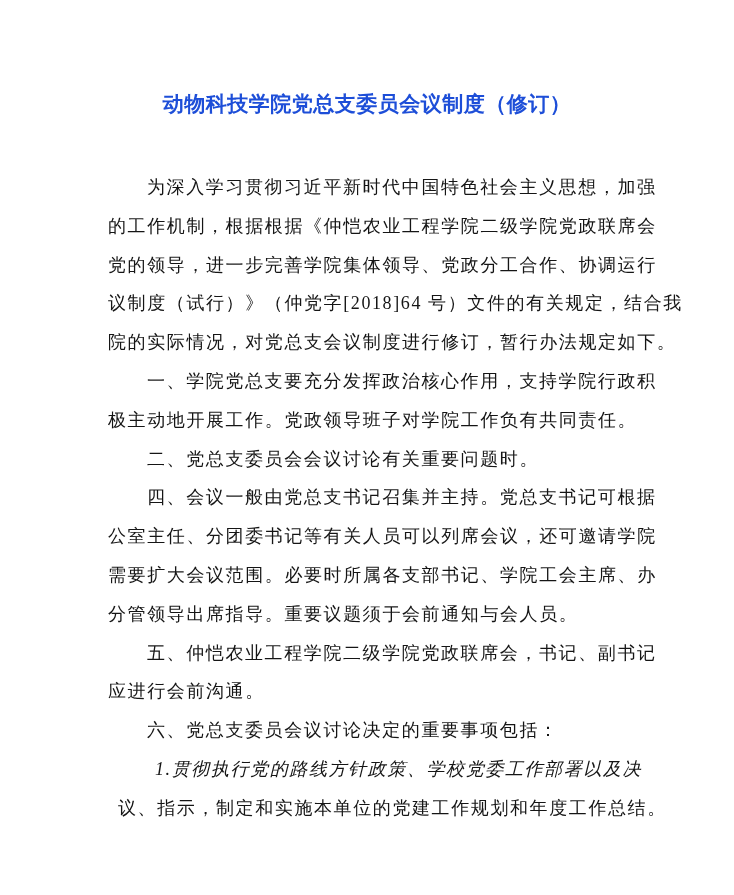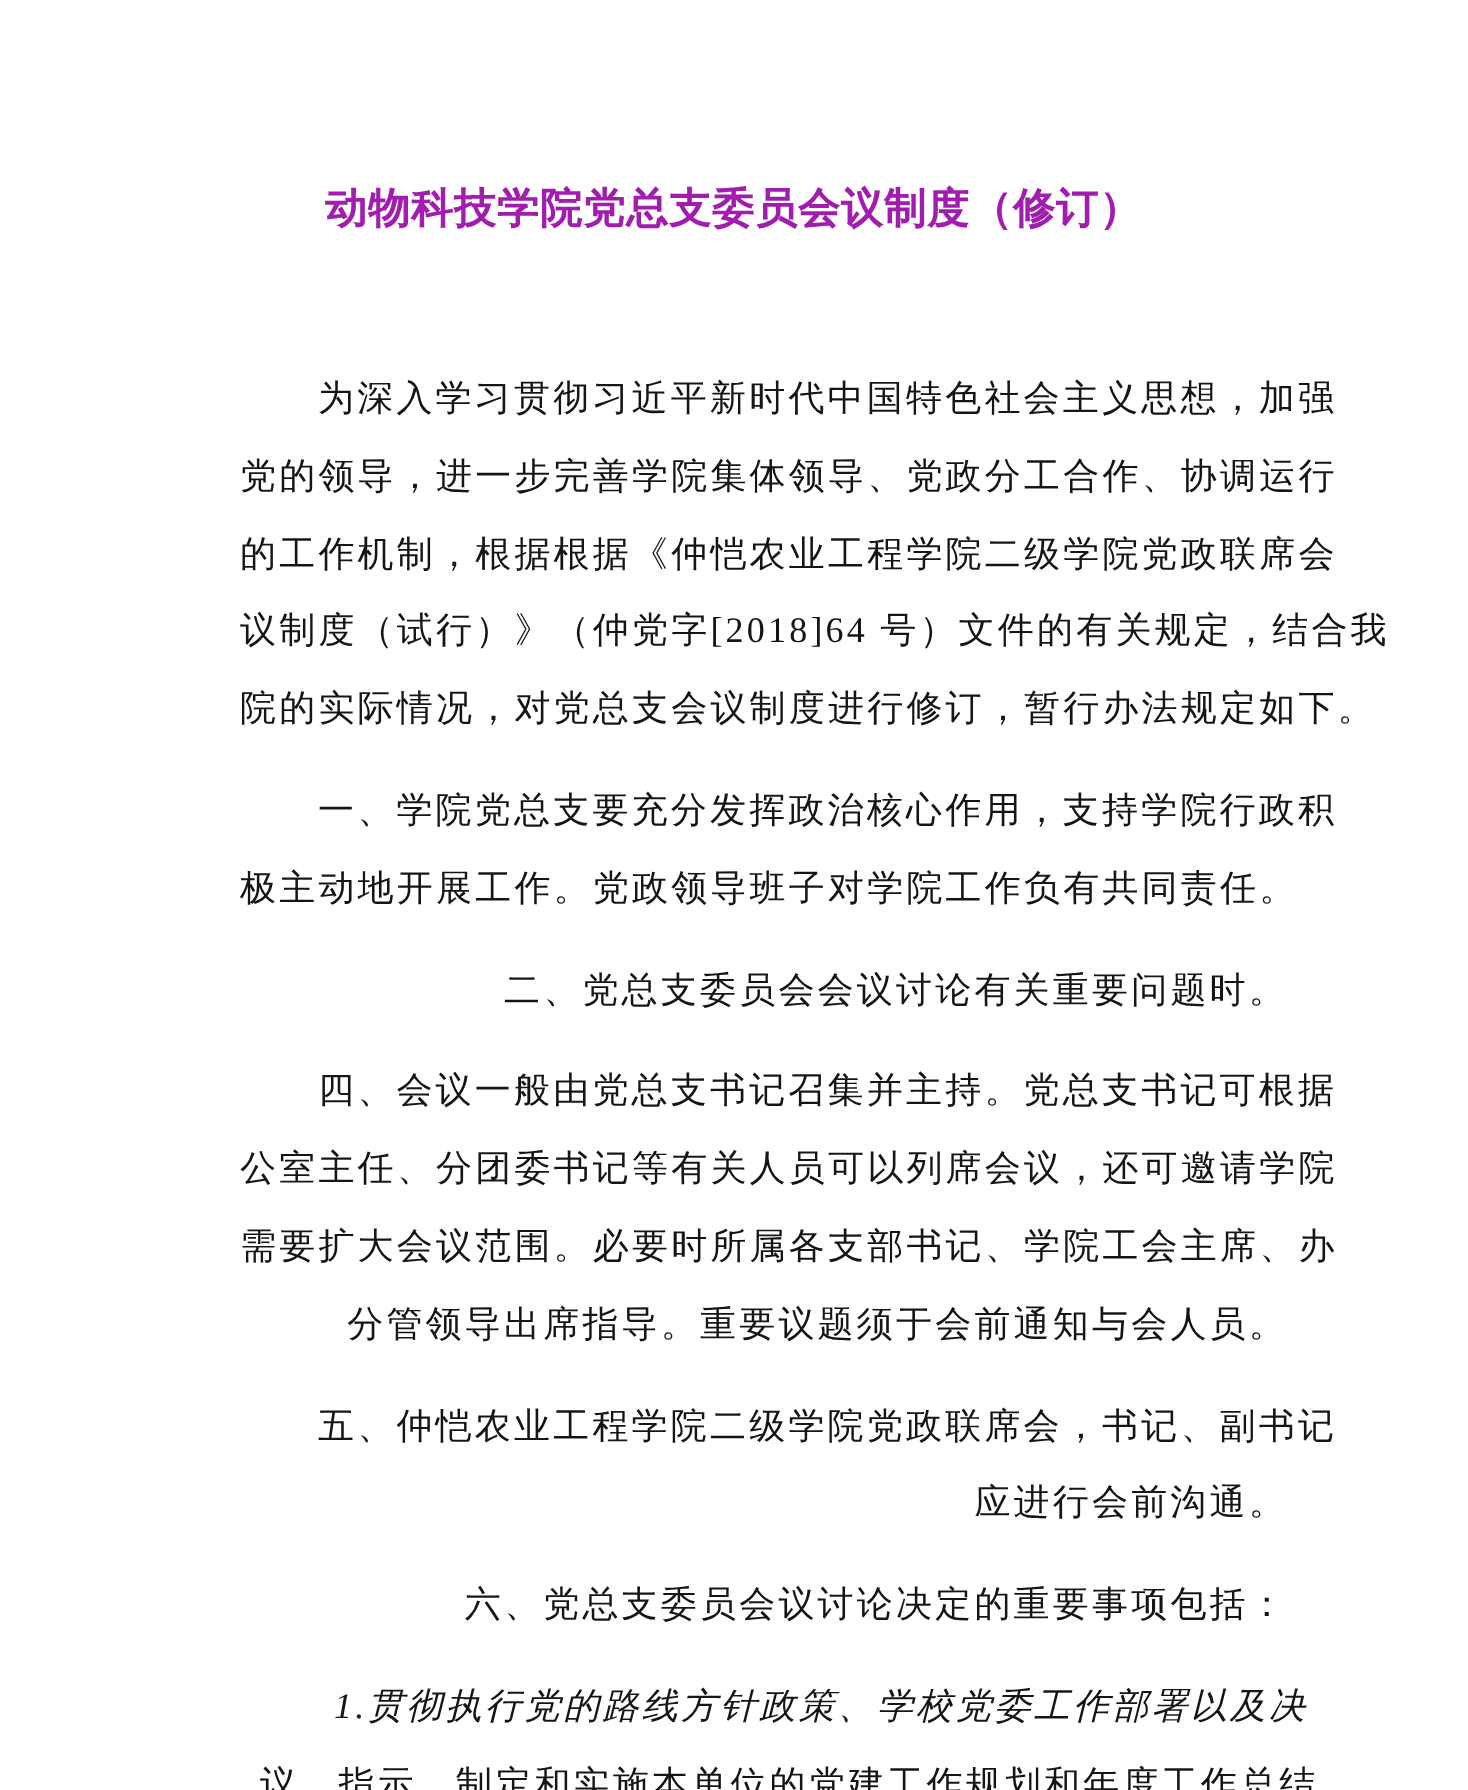--- a/index.html
+++ b/index.html
@@ -18,35 +18,34 @@
   .doc-title {
     position: absolute;
     top: 90px;
     left: 0;
     width: 734px;
     text-align: center;
     font-family: "DejaVu Sans", "Liberation Sans", sans-serif;
     font-weight: bold;
     font-size: 21px;
     letter-spacing: 0.5px;
-    color: #a21caf;
+    color: #1d4ed8;
     margin: 0;
     white-space: nowrap;
   }
   .doc-body {
     position: absolute;
     left: 108px;
     top: 168px;
     width: 548px;
     font-family: "Liberation Serif", "DejaVu Serif", serif;
   }
   .para {
-    margin: 12px;
+    margin: 0;
     padding: 0;
-    text-align: right;
   }
   .line {
     height: 38.8px;
     line-height: 38.8px;
     font-size: 18px;
     letter-spacing: 1.6px;
     white-space: nowrap;
     color: #151515;
   }
   
@@ -60,22 +59,22 @@
 <body>
 
 <div class="page">
 
   <h1 class="doc-title">动物科技学院党总支委员会议制度（修订）</h1>
 
   <div class="doc-body">
 
     <div class="para">
       <div class="line indent-2">为深入学习贯彻习近平新时代中国特色社会主义思想，加强</div>
+      <div class="line">的工作机制，根据根据《仲恺农业工程学院二级学院党政联席会</div>
       <div class="line">党的领导，进一步完善学院集体领导、党政分工合作、协调运行</div>
-      <div class="line">的工作机制，根据根据《仲恺农业工程学院二级学院党政联席会</div>
       <div class="line">议制度（试行）》（仲党字[2018]64 号）文件的有关规定，结合我</div>
       <div class="line">院的实际情况，对党总支会议制度进行修订，暂行办法规定如下。</div>
     </div>
 
     <div class="para">
       <div class="line indent-2">一、学院党总支要充分发挥政治核心作用，支持学院行政积</div>
       <div class="line">极主动地开展工作。党政领导班子对学院工作负有共同责任。</div>
     </div>
 
     <div class="para">

